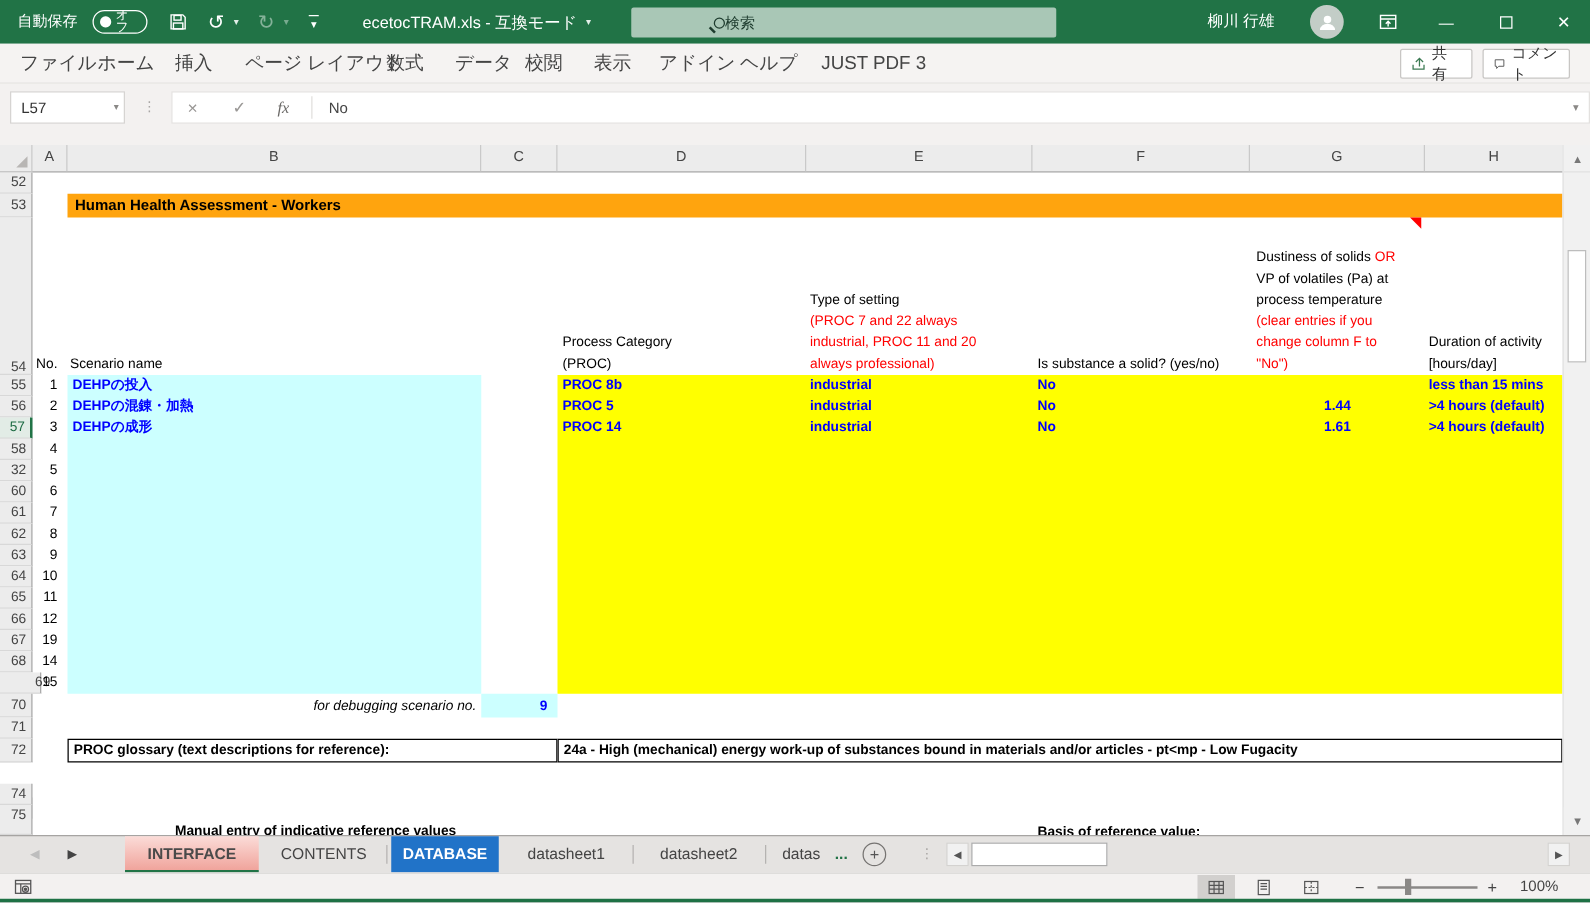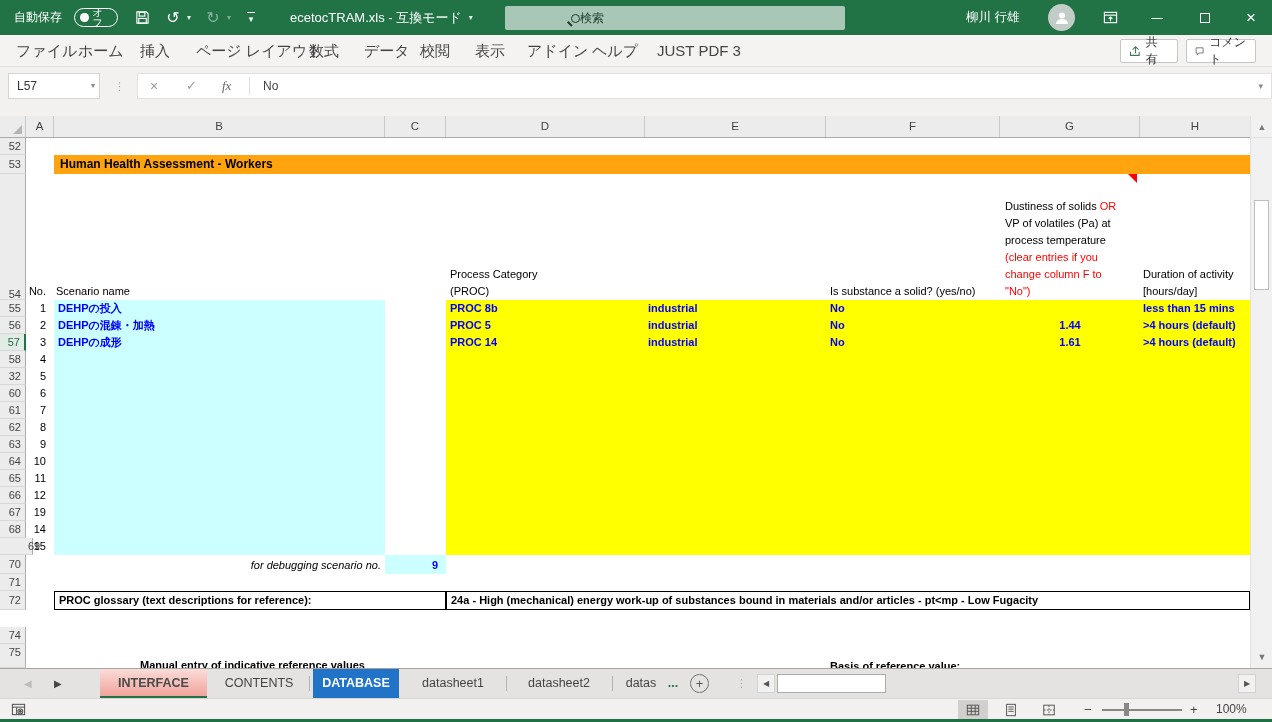--- a/index.html
+++ b/index.html
@@ -245,20 +245,26 @@
     <div class="cyan-block"></div>
     <div class="yellow-block"></div>
     <div class="comment-tri"></div>
 
     <div class="cell" style="left:26px; width:20px; top:167px; text-align:right;">No.</div>
     <div class="cell" style="left:56px; top:167px;">Scenario name</div>
     <div class="cell" style="left:450px; top:150px;">
       <span style="display:block;">Process Category</span>
       <span style="display:block;">(PROC)</span>
     </div>
+    <div class="cell" style="left:648px; top:116px;">
+      <span style="display:block;">Type of setting</span>
+      <span style="display:block;" class="red">(PROC 7 and 22 always</span>
+      <span style="display:block;" class="red">industrial, PROC 11 and 20</span>
+      <span style="display:block;" class="red">always professional)</span>
+    </div>
     <div class="cell" style="left:830px; top:167px;">Is substance a solid? (yes/no)</div>
     <div class="cell" style="left:1005px; top:82px;">
       <span style="display:block;"><span>Dustiness of solids </span><span class="red"> OR</span></span>
       <span style="display:block;">VP of volatiles (Pa) at</span>
       <span style="display:block;">process temperature</span>
       <span style="display:block;" class="red">(clear entries if you</span>
       <span style="display:block;" class="red">change column F to</span>
       <span style="display:block;" class="red">"No")</span>
     </div>
     <div class="cell" style="left:1143px; top:150px;">

